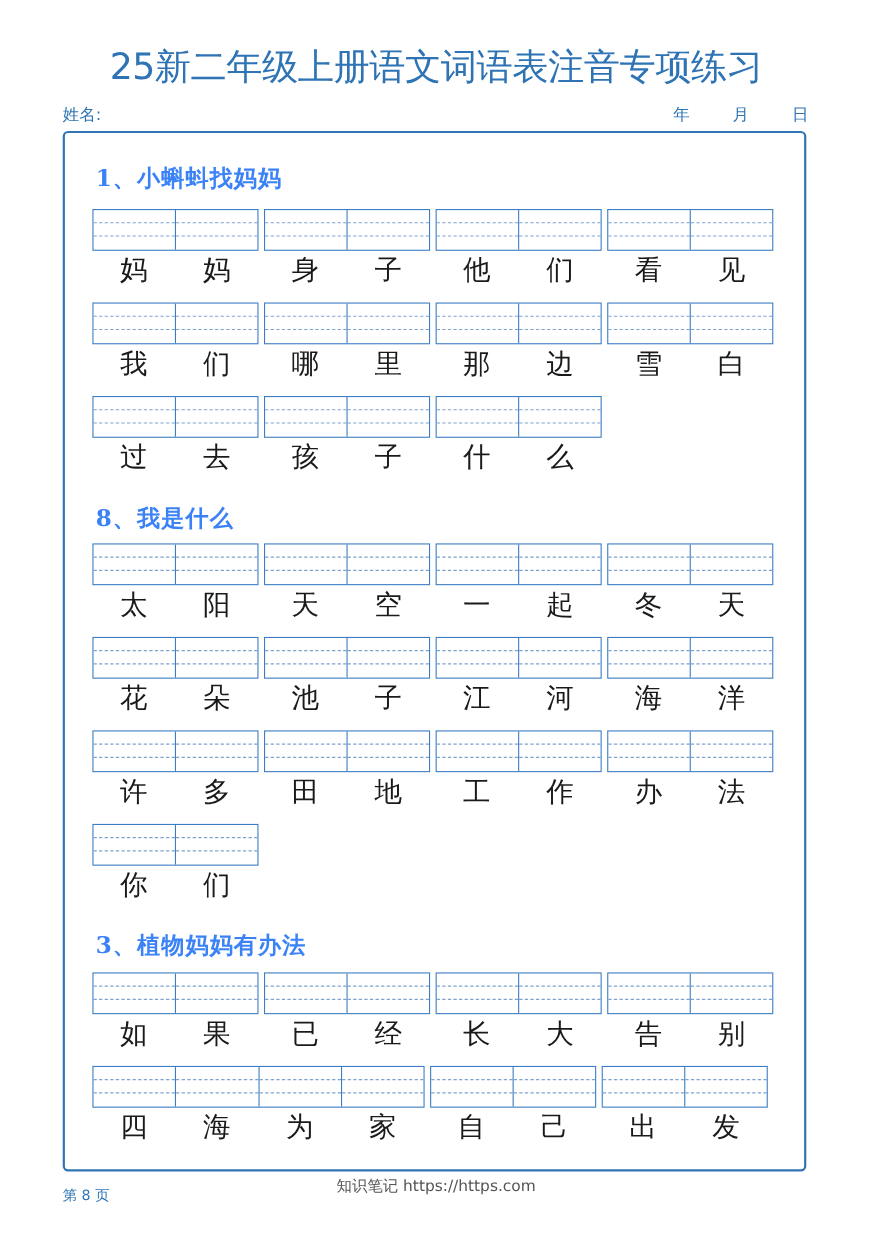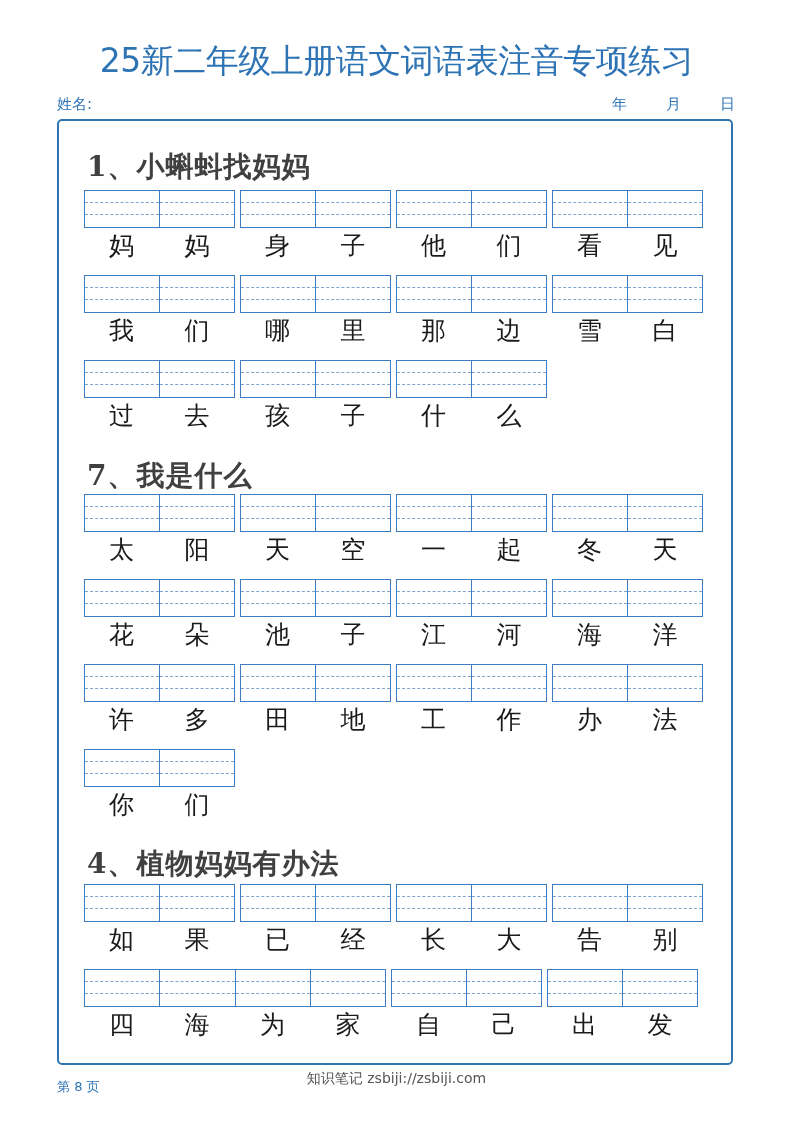--- a/index.html
+++ b/index.html
@@ -4,22 +4,22 @@
   <style>
     html, body { margin: 0; padding: 0; background: #ffffff; }
     body { width: 793px; height: 1122px; position: relative; overflow: hidden;
            font-family: "DejaVu Sans", sans-serif; }
     .page-title { position: absolute; left: 0; width: 793px; top: 38px; text-align: center;
                   font-size: 33px; line-height: 46px; color: #2e74b5; letter-spacing: -0.5px; }
     .name-label { position: absolute; left: 57px; top: 95px; font-size: 15px; color: #2e74b5; }
     .date-label { position: absolute; top: 95px; font-size: 15px; color: #2e74b5; }
     .frame { position: absolute; left: 57px; top: 119px; width: 676px; height: 946px;
              border: 2px solid #3174b3; border-radius: 5px; box-sizing: border-box; }
-    .section-title { position: absolute; left: 87px; font-size: 28px; font-weight: bold;
-                     color: #404040; font-family: "DejaVu Serif", serif; letter-spacing: 1px; }
+    .section-title { position: absolute; left: 87px; font-size: 21px; font-weight: bold;
+                     color: #3b82f6; font-family: "DejaVu Serif", serif; letter-spacing: 1px; }
     .group { position: absolute; height: 38px; display: flex; box-sizing: border-box;
              border: 1.5px solid #3c7dc4; }
     .cell { flex: 1; position: relative; box-sizing: border-box; }
     .cell + .cell { border-left: 1.5px solid #3c7dc4; }
     .cell::before, .cell::after { content: ""; position: absolute; left: 0; right: 0;
              border-top: 1px dashed #7fa3cf; }
     .cell::before { top: 11px; }
     .cell::after { top: 23px; }
     .char { position: absolute; width: 75px; text-align: center; font-size: 25px;
             color: #1a1a1a; font-family: "DejaVu Serif", serif; line-height: 30px; }
@@ -99,21 +99,21 @@
     <div class="group" style="left: 240px; top: 360px; width: 151px;">
       <div class="cell"></div>
       <div class="cell"></div>
     </div>
     <div class="char" style="left: 396px; top: 401px;">什</div>
     <div class="char" style="left: 471.5px; top: 401px;">么</div>
     <div class="group" style="left: 396px; top: 360px; width: 151px;">
       <div class="cell"></div>
       <div class="cell"></div>
     </div>
-    <div class="section-title" style="top: 457px;">7、我是什么</div>
+    <div class="section-title" style="top: 457px;">8、我是什么</div>
     <div class="char" style="left: 84px; top: 535px;">太</div>
     <div class="char" style="left: 159.5px; top: 535px;">阳</div>
     <div class="group" style="left: 84px; top: 494px; width: 151px;">
       <div class="cell"></div>
       <div class="cell"></div>
     </div>
     <div class="char" style="left: 240px; top: 535px;">天</div>
     <div class="char" style="left: 315.5px; top: 535px;">空</div>
     <div class="group" style="left: 240px; top: 494px; width: 151px;">
       <div class="cell"></div>
@@ -178,21 +178,21 @@
     <div class="group" style="left: 552px; top: 664px; width: 151px;">
       <div class="cell"></div>
       <div class="cell"></div>
     </div>
     <div class="char" style="left: 84px; top: 790px;">你</div>
     <div class="char" style="left: 159.5px; top: 790px;">们</div>
     <div class="group" style="left: 84px; top: 749px; width: 151px;">
       <div class="cell"></div>
       <div class="cell"></div>
     </div>
-    <div class="section-title" style="top: 845px;">4、植物妈妈有办法</div>
+    <div class="section-title" style="top: 845px;">3、植物妈妈有办法</div>
     <div class="char" style="left: 84px; top: 925px;">如</div>
     <div class="char" style="left: 159.5px; top: 925px;">果</div>
     <div class="group" style="left: 84px; top: 884px; width: 151px;">
       <div class="cell"></div>
       <div class="cell"></div>
     </div>
     <div class="char" style="left: 240px; top: 925px;">已</div>
     <div class="char" style="left: 315.5px; top: 925px;">经</div>
     <div class="group" style="left: 240px; top: 884px; width: 151px;">
       <div class="cell"></div>
@@ -228,13 +228,13 @@
     </div>
     <div class="char" style="left: 547px; top: 1010px;">出</div>
     <div class="char" style="left: 622.5px; top: 1010px;">发</div>
     <div class="group" style="left: 547px; top: 969px; width: 151px;">
       <div class="cell"></div>
       <div class="cell"></div>
     </div>
   </div>
 
 <div class="page-num">第 8 页</div>
-<div class="footer-site">知识笔记 zsbiji://zsbiji.com</div>
+<div class="footer-site">知识笔记 https://https.com</div>
 
 </body></html>

